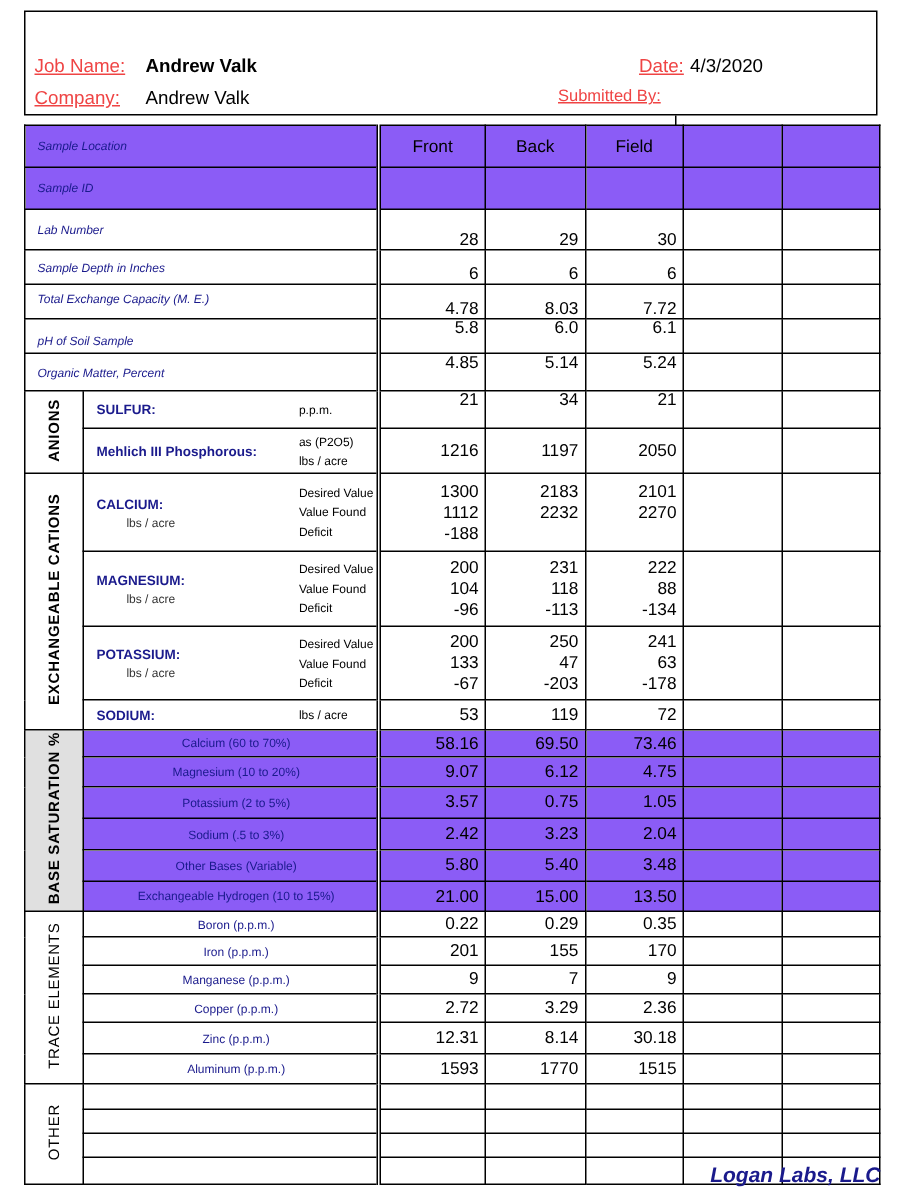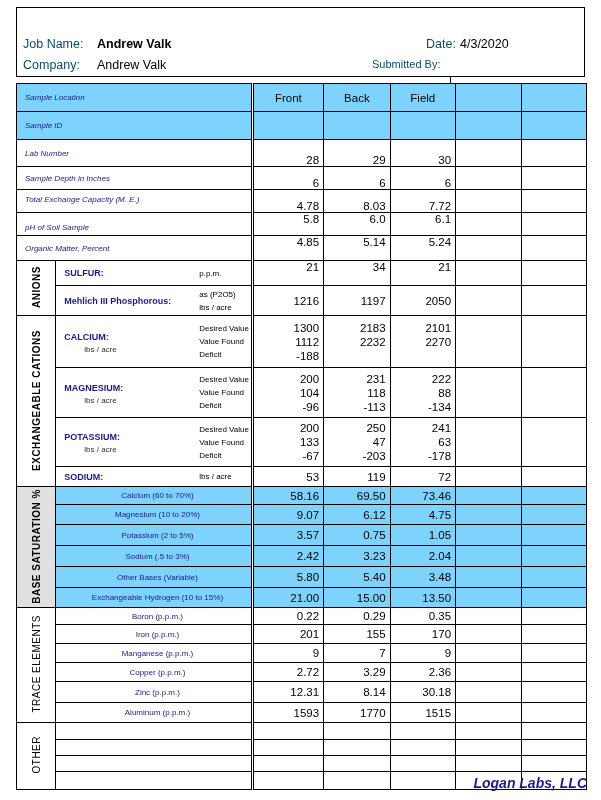--- a/index.html
+++ b/index.html
@@ -1,28 +1,28 @@
 <!DOCTYPE html>
 <html><head>
 <meta charset="utf-8">
 <style>
   html, body { margin:0; padding:0; background:#fff; }
   body { width:601px; height:800px; position:relative; font-family:"Liberation Sans", sans-serif; color:#000; overflow:hidden; }
   #hdr { position:absolute; left:16px; top:7px; width:569px; height:70px; border:1px solid #000; box-sizing:border-box; }
   #hdr .title { position:absolute; left:0; right:0; top:9px; text-align:center; font-size:17px; font-weight:bold; font-style:italic; color:#1a1a8c; }
-  #hdr .lbl { position:absolute; font-size:12.5px; color:#0c4a6e; }
+  #hdr .lbl { position:absolute; font-size:12.5px; color:#ef4444;text-decoration:underline; }
   #hdr .val { position:absolute; font-size:12.5px; }
   #vline { position:absolute; left:450px; top:77px; width:1px; height:7px; background:#000; }
   table { position:absolute; left:16px; top:83px; border-collapse:collapse; table-layout:fixed; width:571px; }
   td { border:1px solid #000; padding:0; font-size:11px; vertical-align:middle; box-sizing:border-box; overflow:hidden; }
   td.side { width:39px; text-align:center; }
   td.dbl { border-right:3px double #000; }
   td.num { text-align:right; padding-right:4px; font-size:11.5px; }
   td.num3 { line-height:14px; }
-  .gray td { background:#7dd3fc; }
+  .gray td { background:#8b5cf6; }
   .gray td.side { background:#e0e0e0; }
   .it { font-style:italic; font-size:8px; color:#1a1a8c; padding-left:8px; }
   .smlab { font-size:8px; color:#1a1a8c; padding-left:8px;text-align:center; }
   .boldlab { font-weight:bold; font-size:9px; color:#1a1a8c; }
   .unit { font-size:8px; color:#333; }
   .vert { writing-mode:vertical-rl; transform:rotate(180deg); font-weight:bold; font-size:10px; letter-spacing:0.5px; display:inline-block; }
   .hdrcol { text-align:center; font-size:11.5px; }
   #footer { position:absolute; right:14px; top:775px; font-size:14px; font-weight:bold; font-style:italic; color:#1a1a8c; }
   .nutr { display:flex; height:100%; align-items:center; }
   .nutr .n { width:125px; padding-left:8px; }

